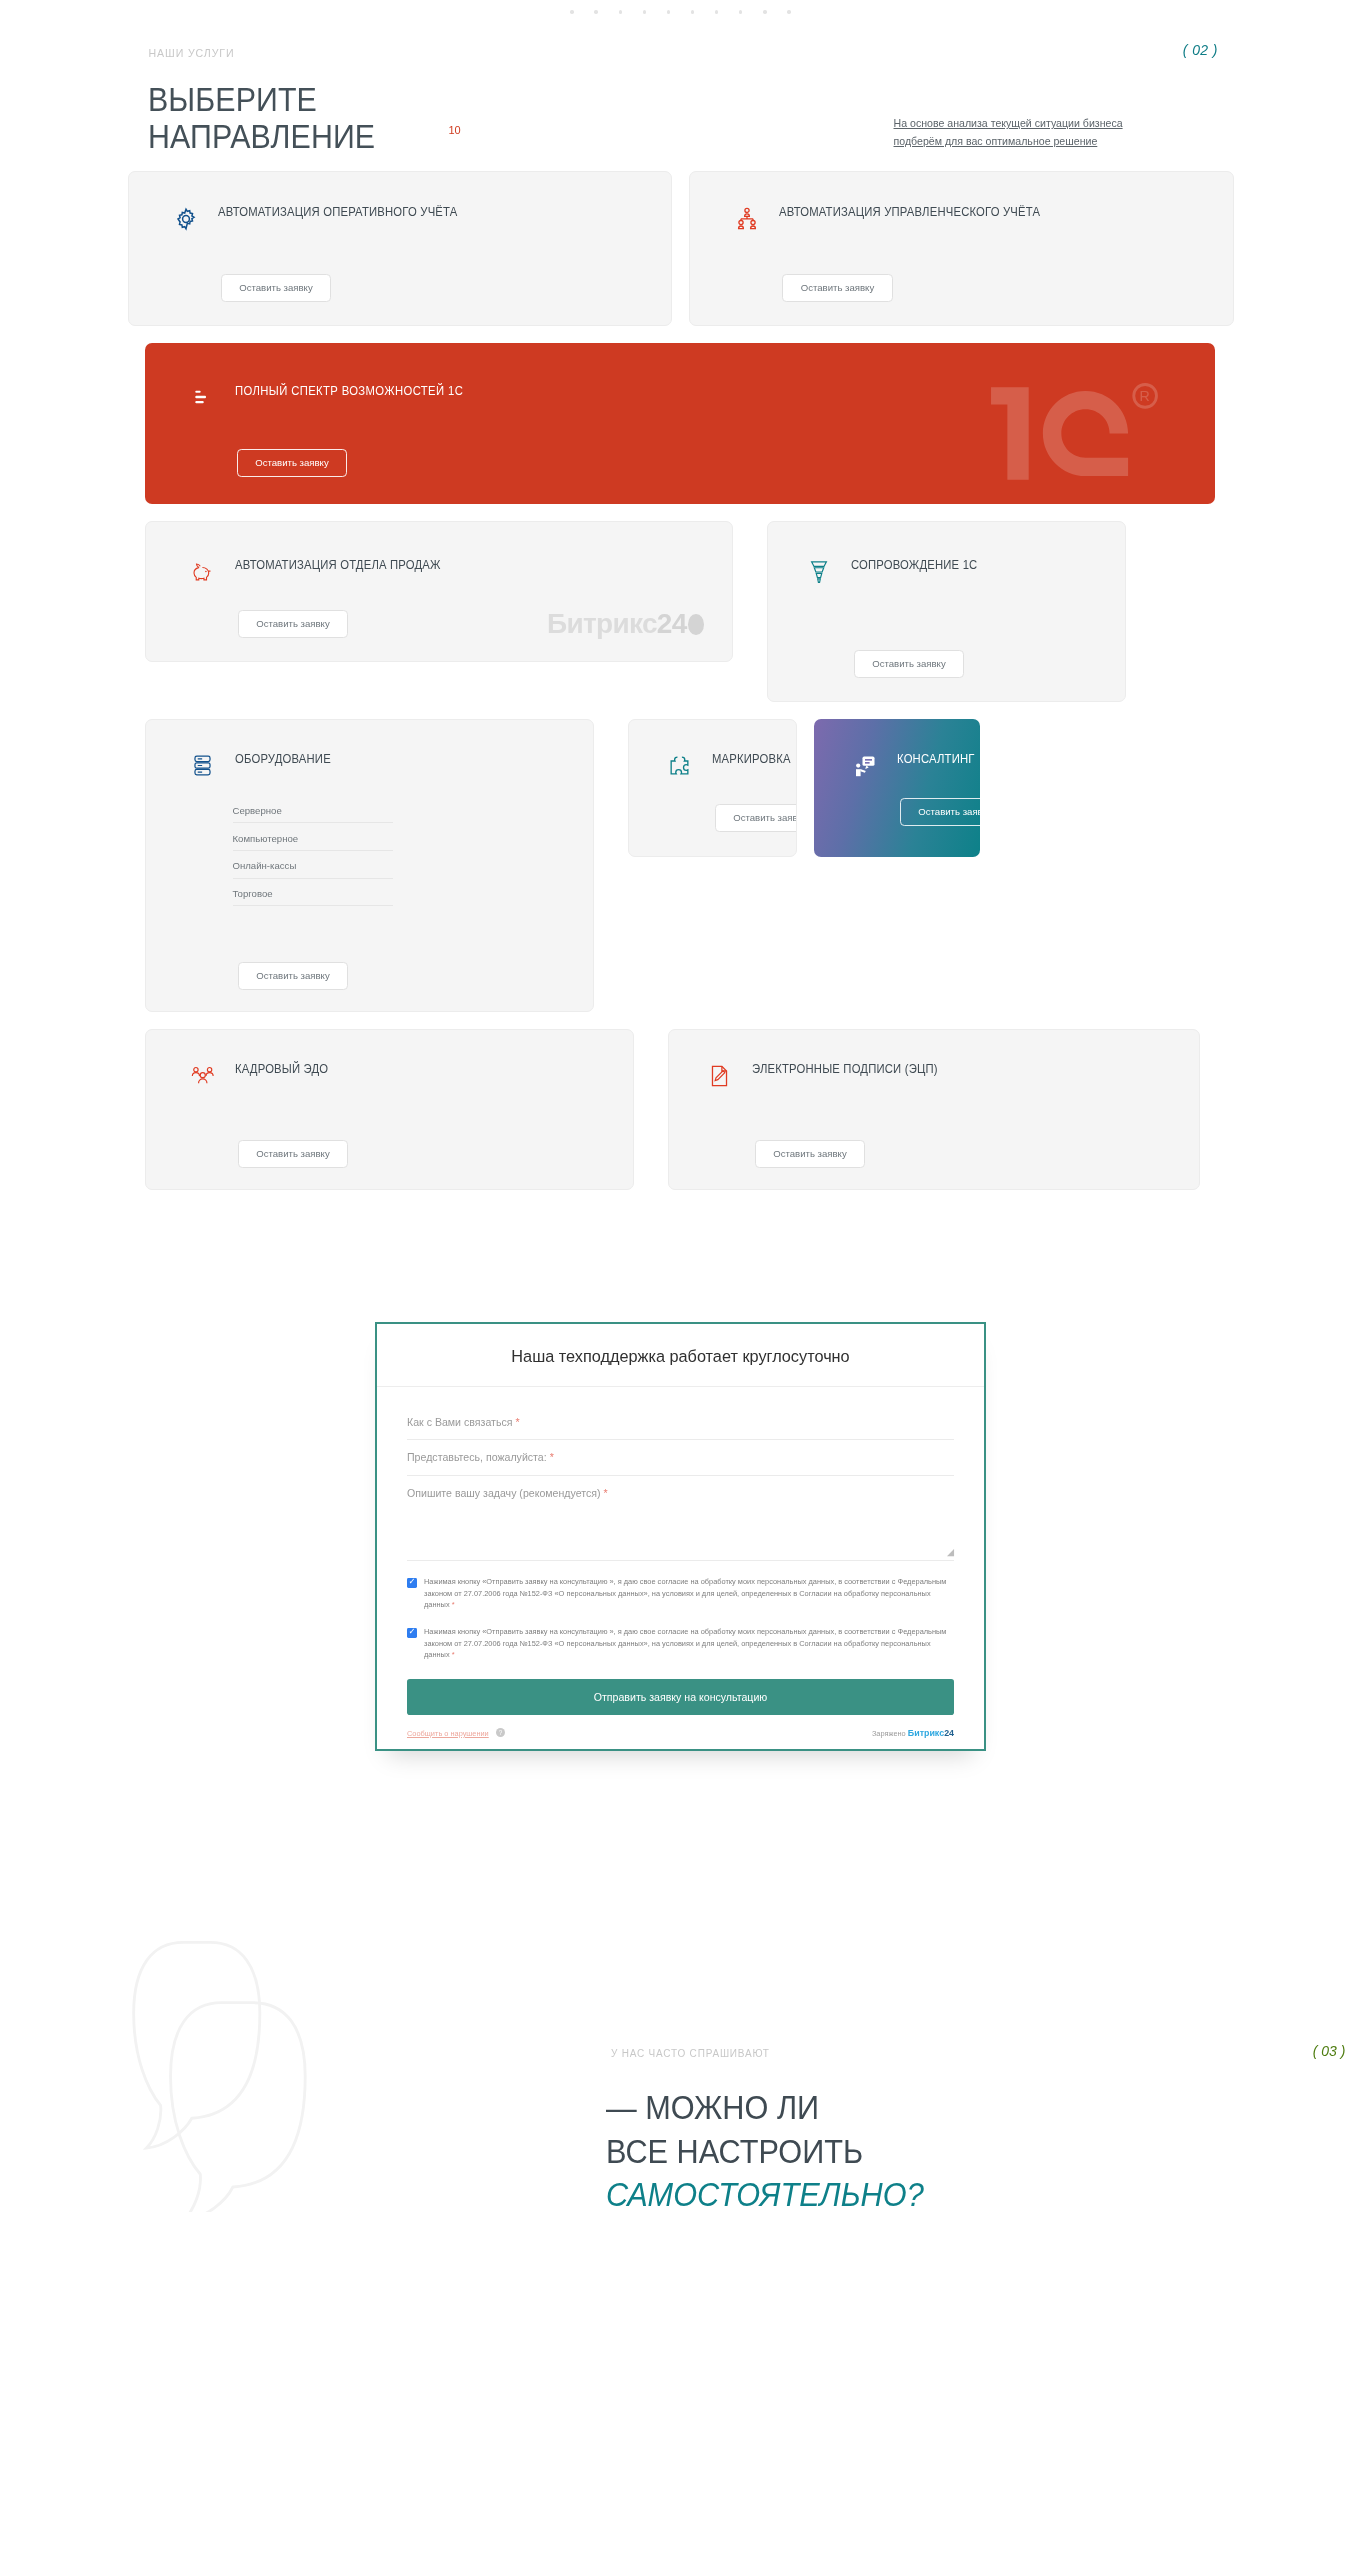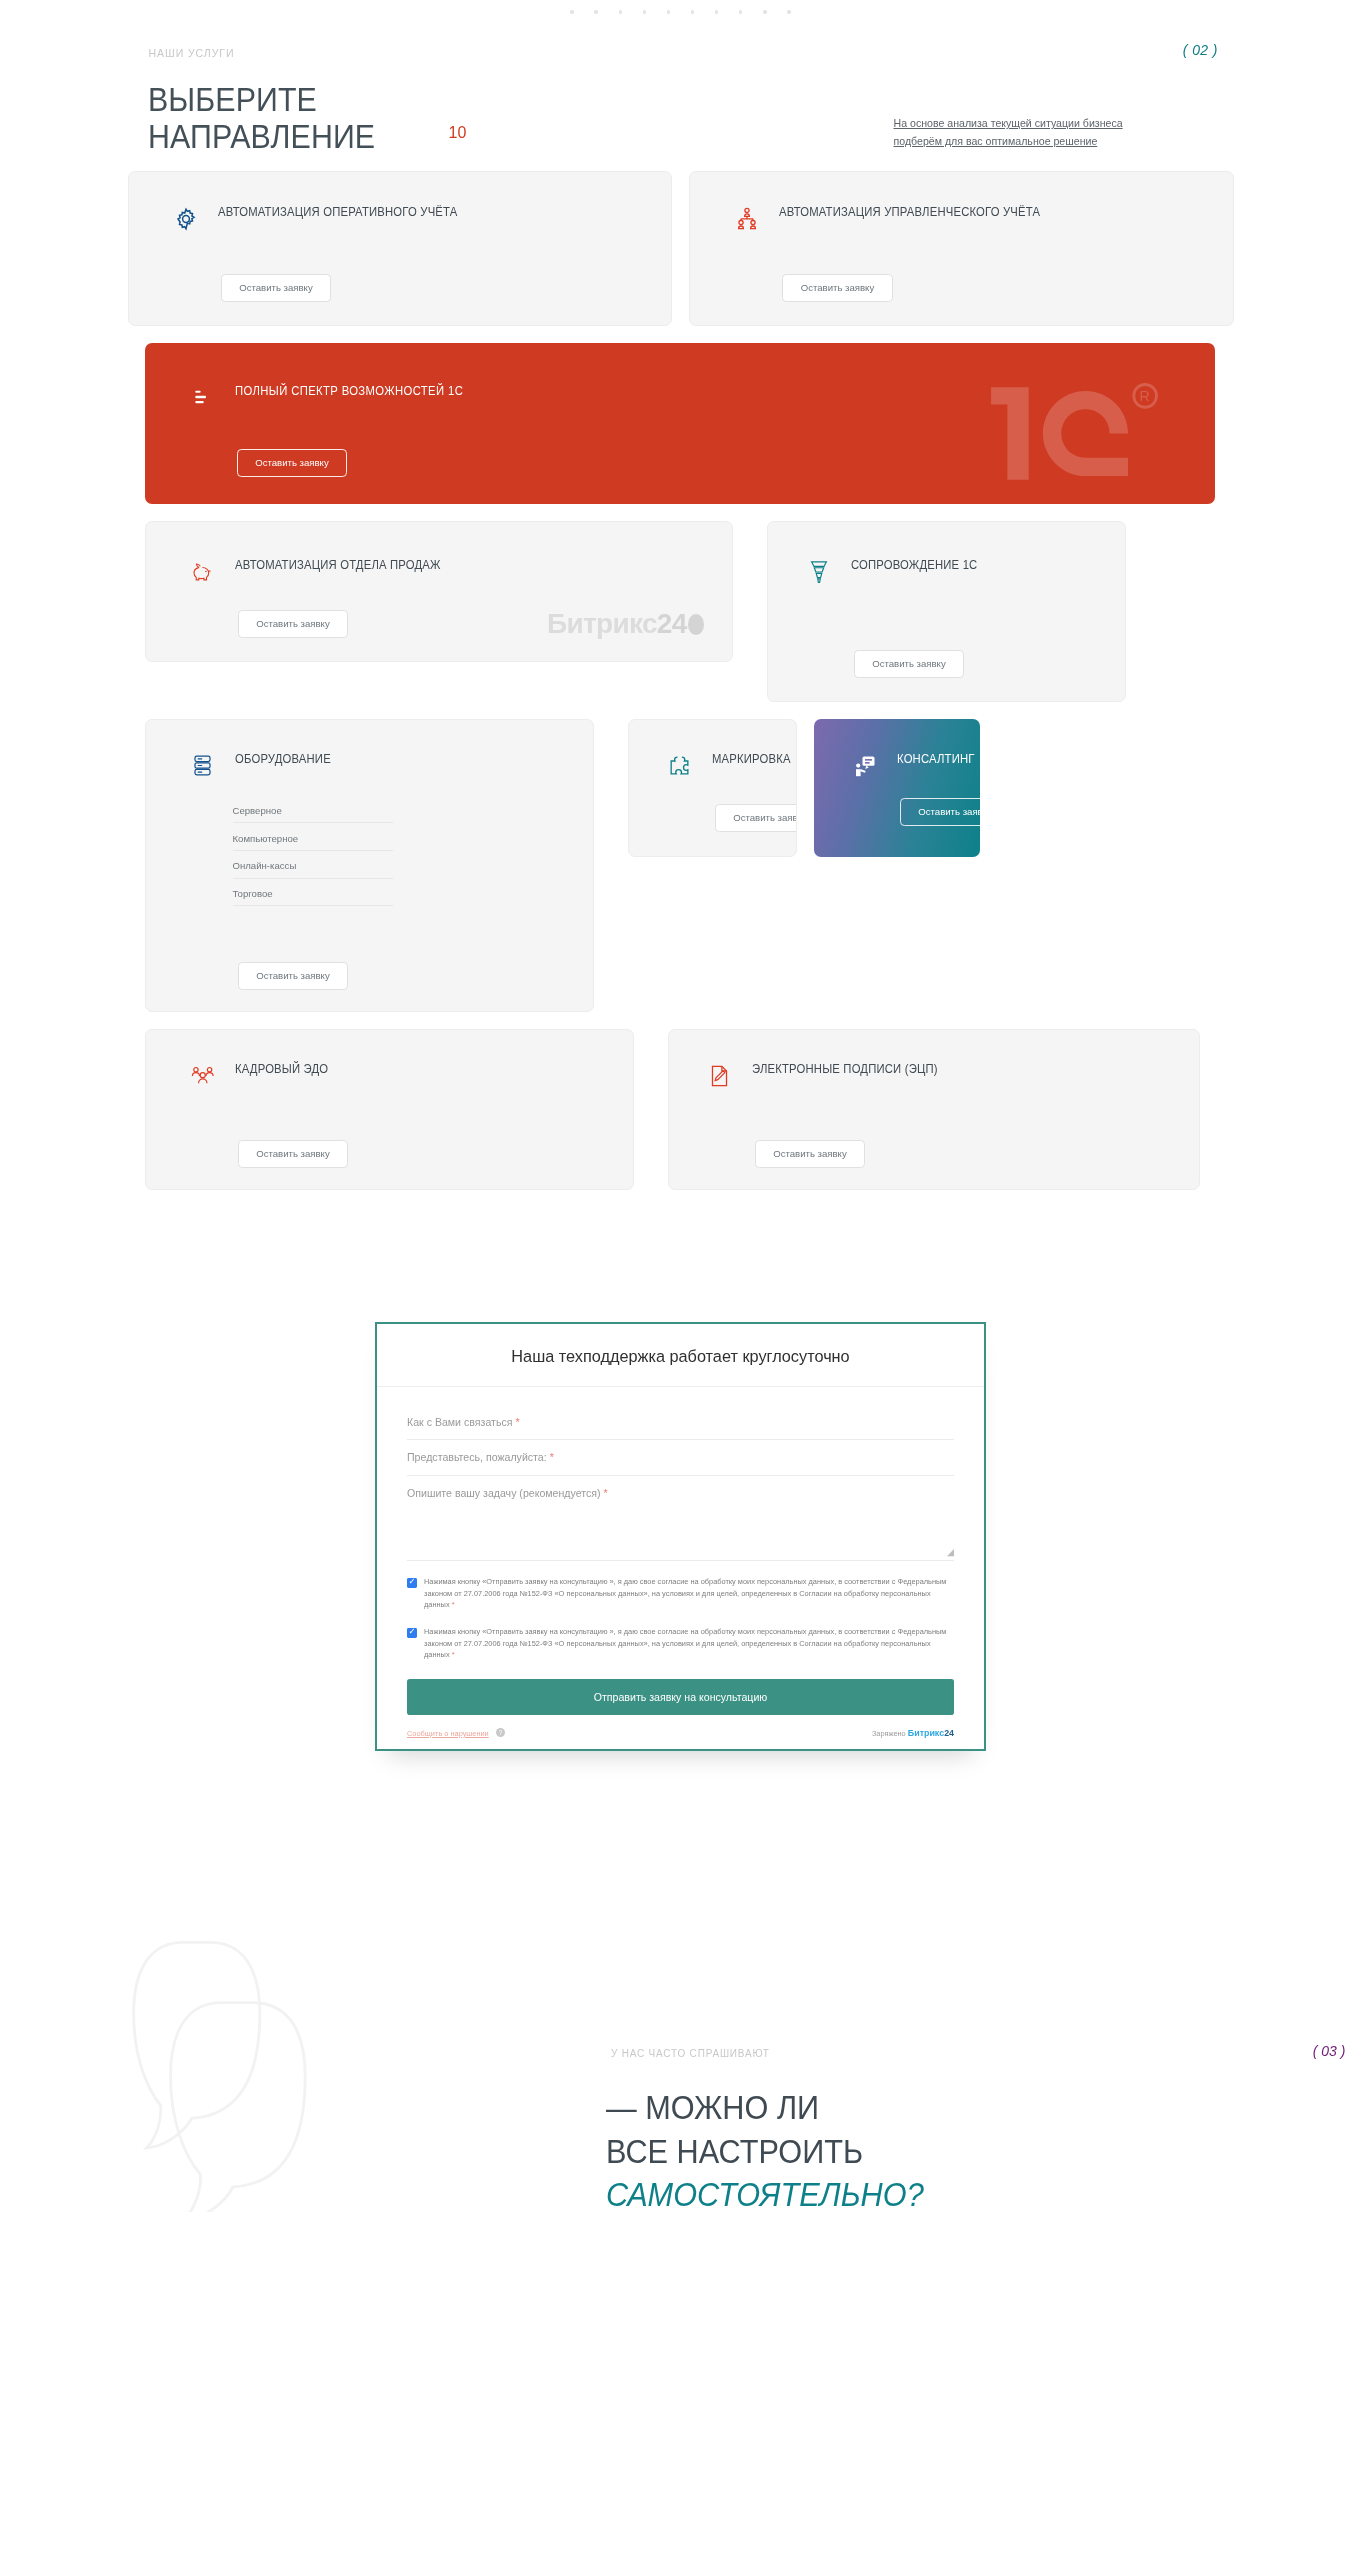--- a/index.html
+++ b/index.html
@@ -30,21 +30,21 @@
     font-size: 14px; font-style: italic; color: #0e7c86; letter-spacing: 0.4px;
   }
   .big-title {
     position: absolute; left: 20px; top: 74px;
     font-size: 33px; line-height: 1.12; font-weight: 400;
     color: #445058; letter-spacing: 0.1px;
     transform: scaleX(0.92); transform-origin: left top;
   }
   .title-badge {
     position: absolute; left: 321px; top: 116px;
-    font-size: 16px; color: #d03b1f; text-align: center;
+    font-size: 11px; color: #d03b1f; text-align: center;
   }
   .sec-desc {
     position: absolute; left: 766px; top: 106px; width: 255px;
     font-size: 10.6px; line-height: 1.72; color: #5c646a; text-decoration: underline;
   }
 
   
   .card {
     background: #f5f5f5; border: 0.7px solid #ececec; border-radius: 7px;
     position: relative; overflow: hidden;
@@ -166,21 +166,21 @@
   .powered b { color: #2fa8e0; font-size: 8.9px; }
   .powered i { color: #21618f; font-style: normal; font-size: 8.9px; font-weight: 700; }
 
   
   .faq { position: relative; height: 397px; margin-top: 142px; }
   .faq-ghost { position: absolute; left: 128px; top: 28px; opacity: 1; }
   .faq-kicker {
     position: absolute; left: 611px; top: 155px;
     font-size: 10px; letter-spacing: 0.8px; color: #c8c8c8; text-transform: uppercase;
   }
-  .faq-num { position: absolute; right: 15.6px; top: 150px; font-size: 14px; font-style: italic; color: #701a75; }
+  .faq-num { position: absolute; right: 15.6px; top: 150px; font-size: 14px; font-style: italic; color: #4d7c0f; }
   .faq-title {
     position: absolute; left: 606px; top: 193px;
     font-size: 33px; line-height: 1.32; color: #3f4a52; font-weight: 400;
     transform: scaleX(0.93); transform-origin: left top;
   }
   .faq-title .hl { color: #0e8089; font-style: italic; }
 </style>
 </head>
 <body>
 

